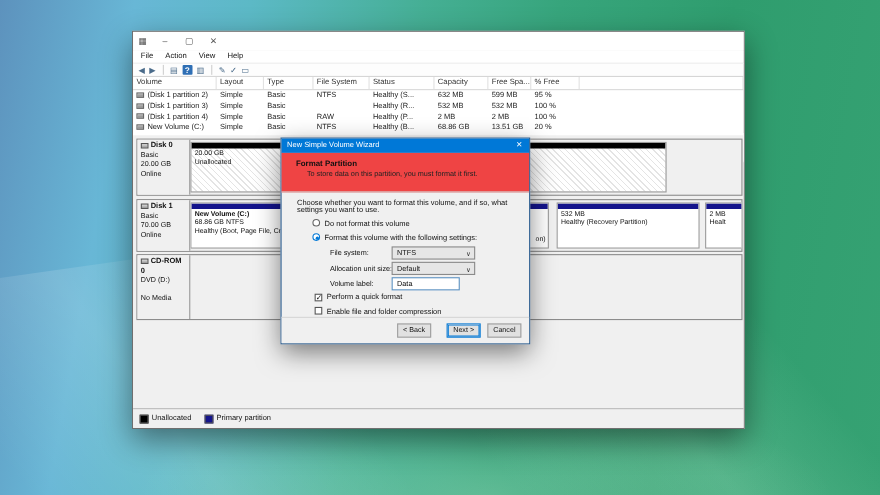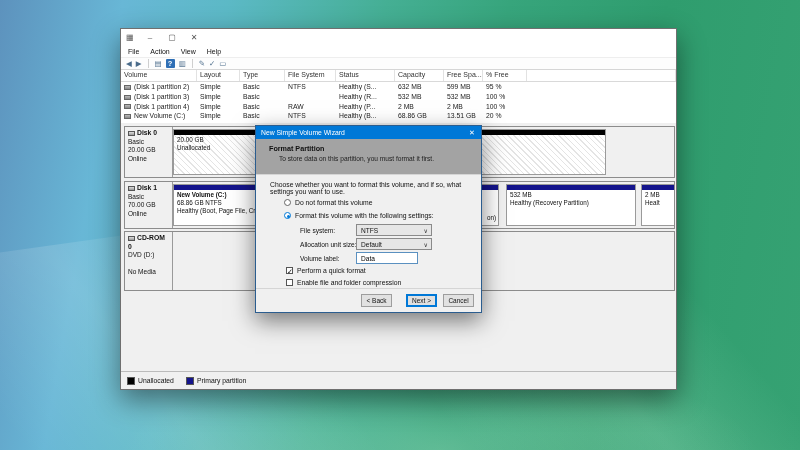--- a/index.html
+++ b/index.html
@@ -63,21 +63,21 @@
   .swatch { width:8px; height:8px; border:1px solid #555; }
   .swatch-unalloc { background:#000000; }
   .swatch-primary { background:#14148c; }
 
   
   .dialog { position:absolute; left:255px; top:125px; width:227px; height:188px; background:#f0f0f0;
     border:1px solid #2b5d8f; box-shadow:0 8px 22px rgba(0,0,0,.5); font-size:6.8px; color:#111; }
   .dlg-titlebar { height:13px; background:#0078d7; color:#fff; display:flex; align-items:center; padding-left:5px; font-size:6.8px; }
   .dlg-title { flex:1; }
   .dlg-close { width:18px; text-align:center; font-size:7px; line-height:13px; }
-  .dlg-header { height:36px; background:#a3a3a3; border-bottom:1px solid #d5d5d5; padding:5px 0 0 13px; }
+  .dlg-header { height:36px; background:#ef4444; border-bottom:1px solid #d5d5d5; padding:5px 0 0 13px; }
   .dlg-header .h1 { font-weight:bold; font-size:7.2px; }
   .dlg-header .h2 { padding-left:10px; margin-top:2px; font-size:6.6px; color:#222; }
   .dlg-body { position:relative; height:139px; }
   .abs { position:absolute; }
   .radio { width:7px; height:7px; border:1px solid #666; border-radius:50%; background:#fff; display:inline-block; vertical-align:-1px; margin-right:4px; }
   .radio.sel { border-color:#0078d7; }
   .radio.sel::after { content:""; display:block; width:3px; height:3px; margin:1.5px; border-radius:50%; background:#0078d7; }
   .field-label { font-size:6.6px; }
   .select { position:absolute; left:100px; width:76px; height:12px; background:#e6e6e6; border:1px solid #8a8a8a;
     font-size:6.6px; padding:1.5px 0 0 4px; }

